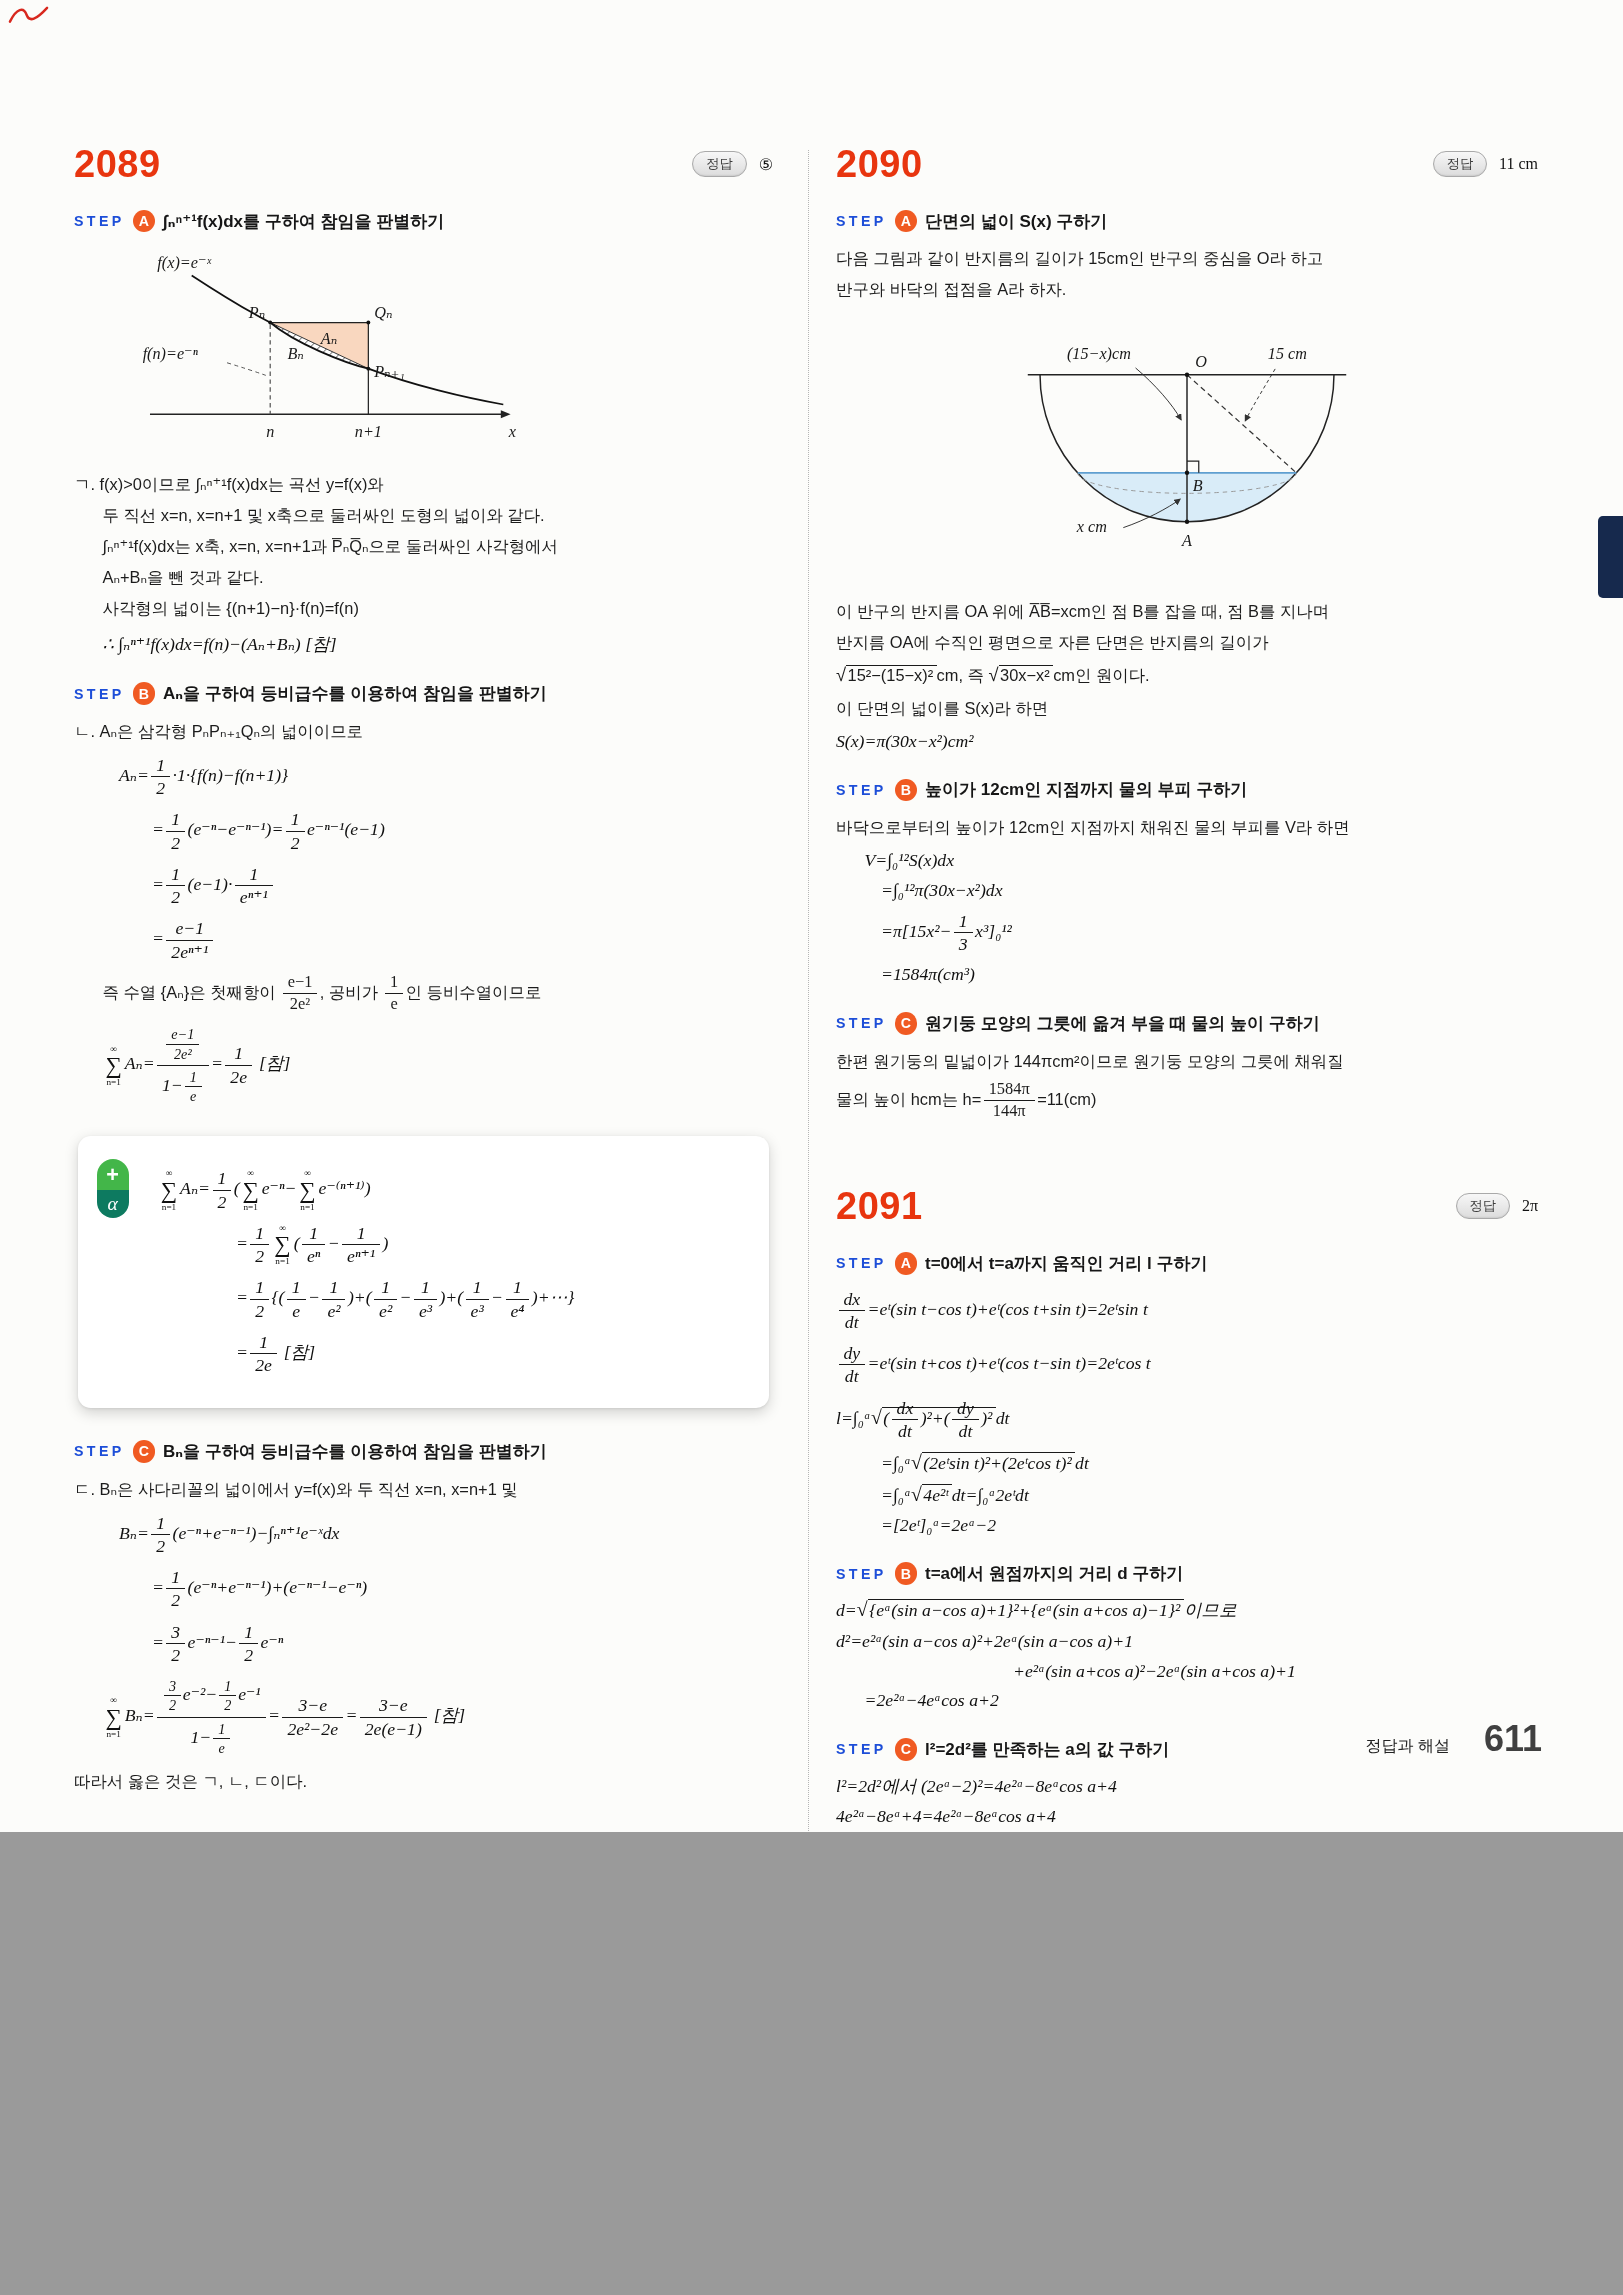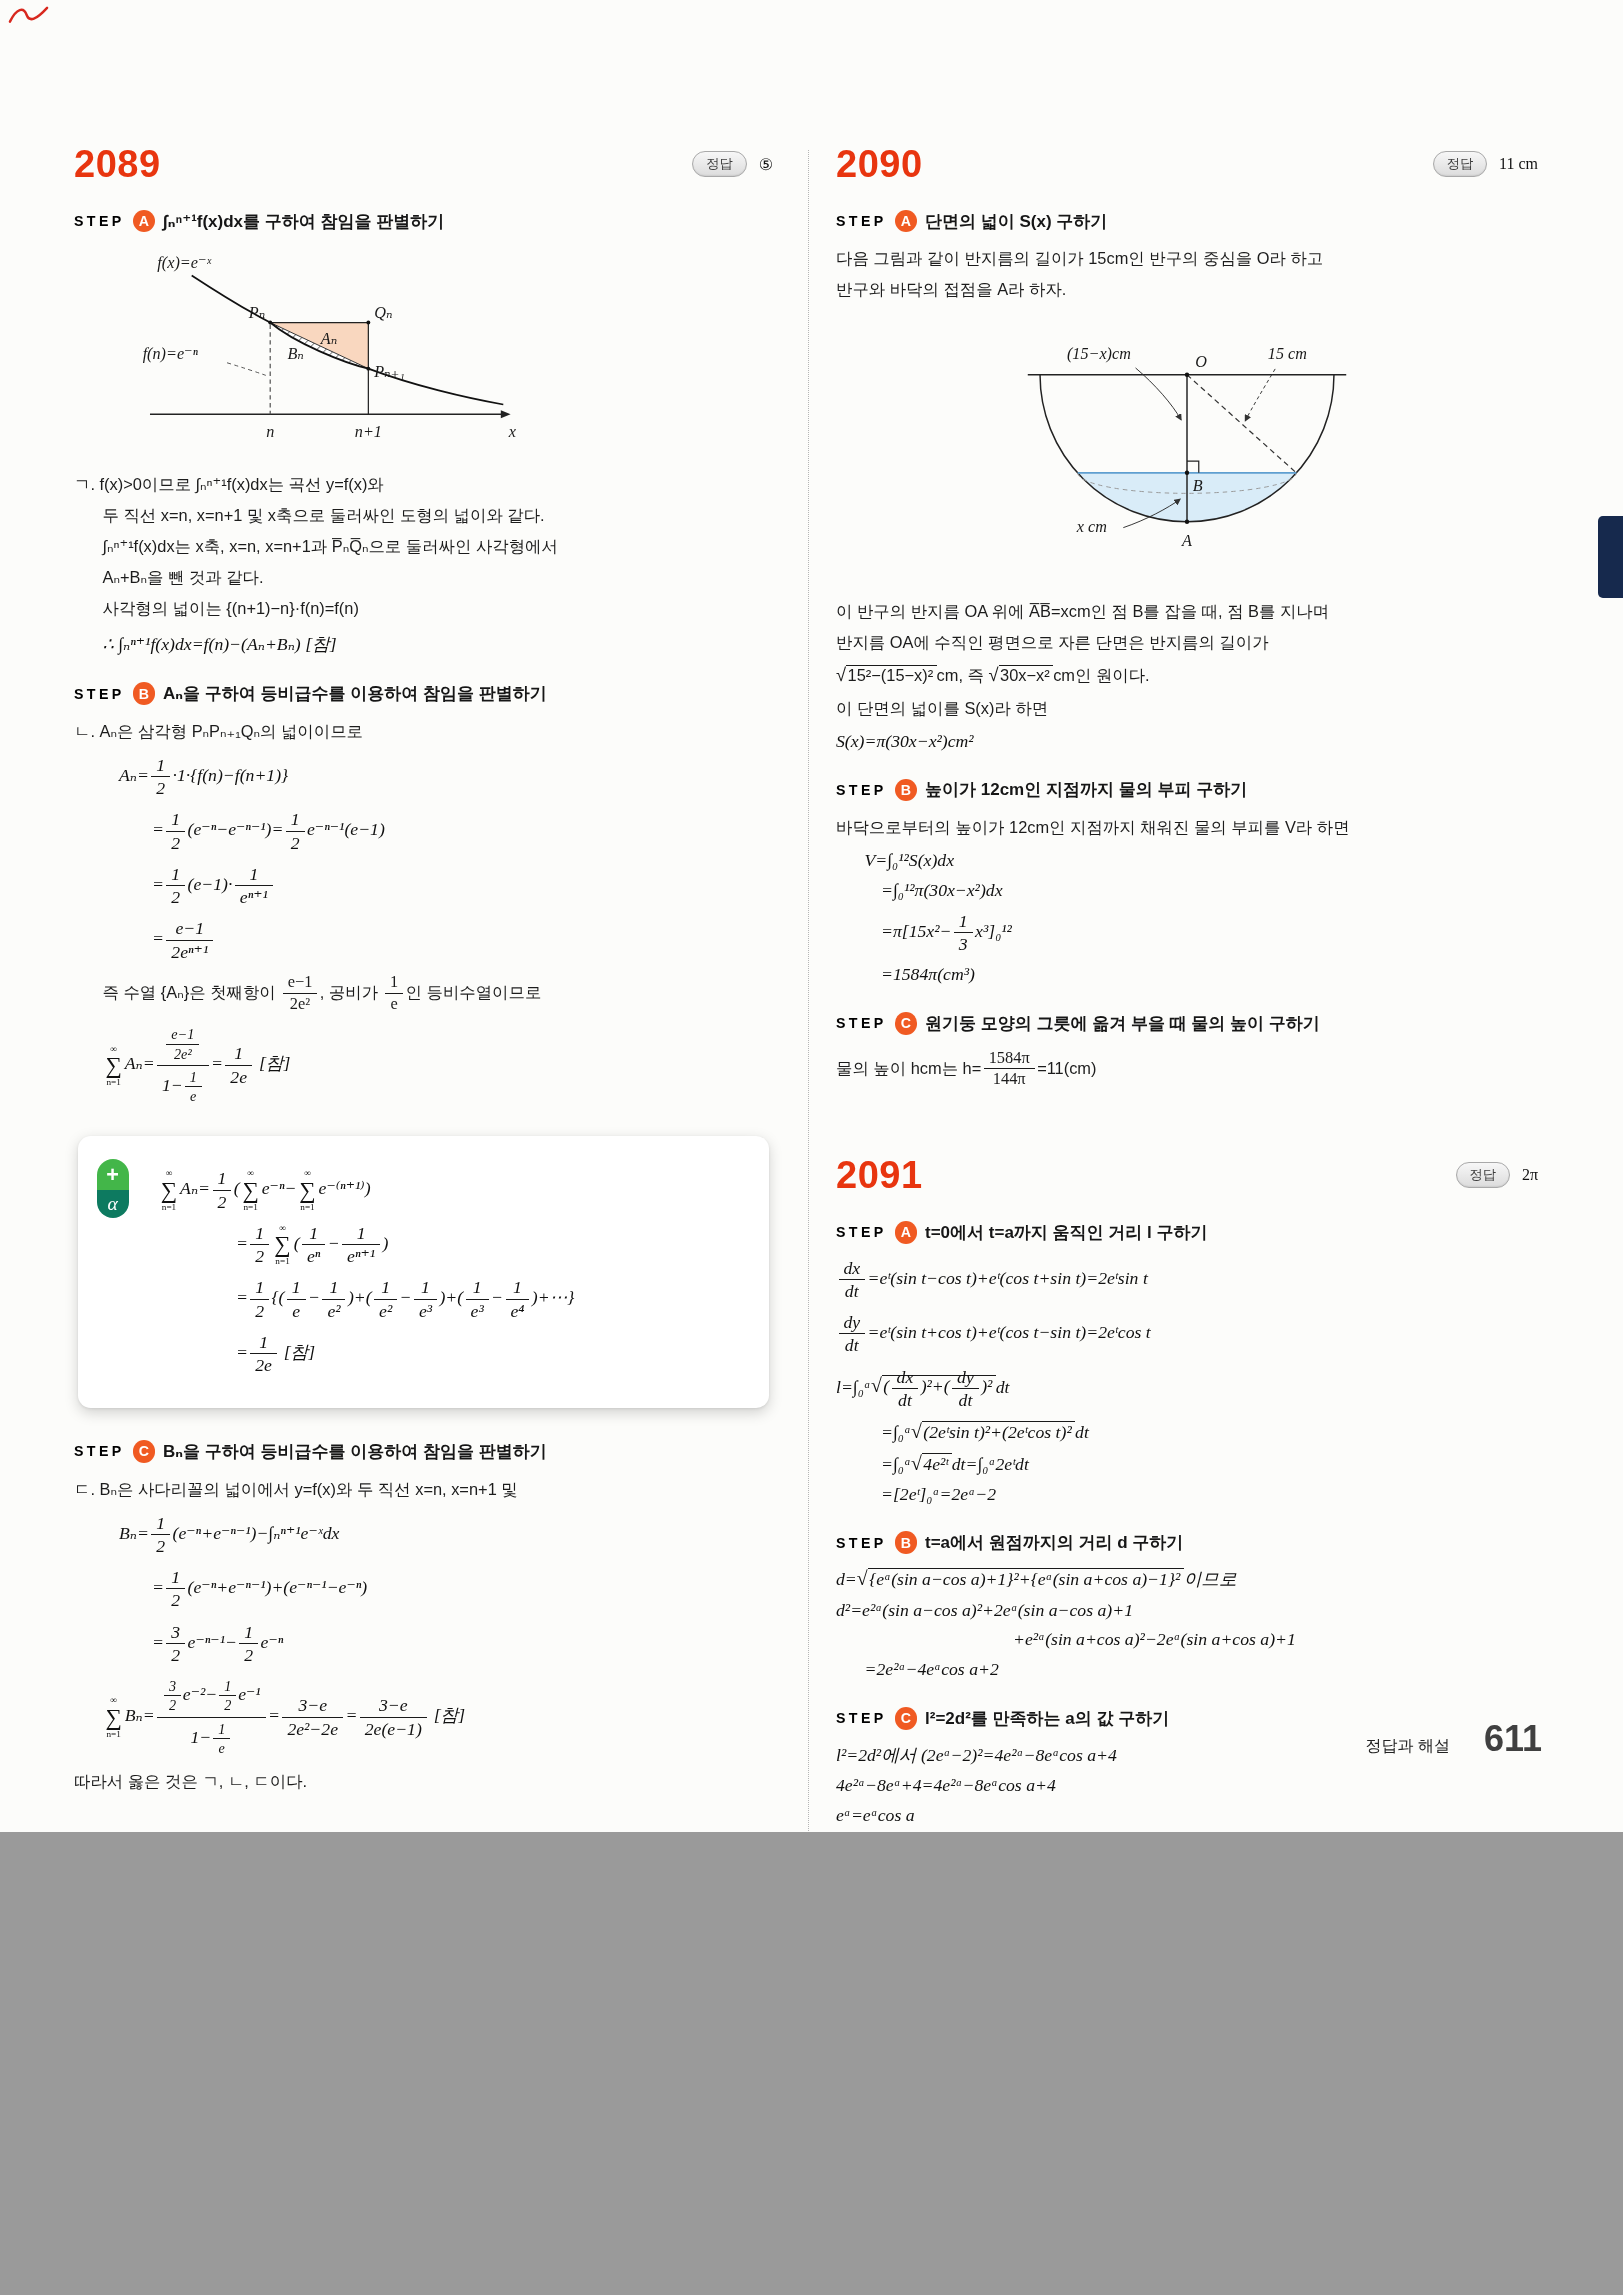--- a/index.html
+++ b/index.html
@@ -11,21 +11,21 @@
   .divider{position:absolute;left:808px;top:150px;height:1973px;border-left:1.5px dotted #b5b5b5;}
 
   .phead{display:flex;justify-content:space-between;align-items:center;margin:0 0 12.8px 0;}
   .pnum{font-size:38px;font-weight:800;color:#e8350f;letter-spacing:0.5px;line-height:1;}
   .ans{display:flex;align-items:center;gap:12px;}
   .chip{background:linear-gradient(180deg,#f7f7f7,#dcdcdc);border:1px solid #a9a9a9;border-radius:490px;
         padding:2.9px 12.8px;font-size:13.3px;color:#3c3c3c;box-shadow:inset 0 -1px 1.5px rgba(0,0,0,.08);}
   .aval{font-size:16px;color:#111;font-family:"Liberation Serif","DejaVu Serif",serif;}
 
   .step{display:flex;align-items:center;gap:7.9px;margin:26.5px 0 12.8px 0;}
-  .sword{color:#000000;font-weight:700;font-size:14.2px;letter-spacing:3.4px;}
+  .sword{color:#1d4ed8;font-weight:700;font-size:14.2px;letter-spacing:3.4px;}
   .scircle{width:22.6px;height:22.6px;border-radius:50%;background:#f05a22;color:#fff;font-weight:800;
            font-size:14.2px;display:flex;align-items:center;justify-content:center;flex:0 0 auto;}
   .stitle{font-weight:700;font-size:17px;color:#161616;}
 
   .txt{font-size:16.4px;color:#1c1c1c;line-height:1.66;margin:3.9px 0;}
   .eq{font-family:"Liberation Serif","DejaVu Serif",serif;font-style:italic;font-size:17.7px;color:#101010;margin:8.8px 0;}
   .in1{padding-left:28.5px;} .in2{padding-left:45px;} .in3{padding-left:78px;} .inplus{padding-left:177px;}
 
   
   .fr{display:inline-flex;flex-direction:column;text-align:center;vertical-align:middle;margin:0 2.5px;
@@ -360,20 +360,21 @@
             <span class="fd">3</span>
           </span>x³]₀¹²</div>
       <div class="eq in2">=1584π(cm³)</div>
 
       <div class="step">
         <span class="sword">STEP</span>
         <span class="scircle">C</span>
         <span class="stitle">원기둥 모양의 그릇에 옮겨 부을 때 물의 높이 구하기</span>
       </div>
 
+      <div class="txt">한편 원기둥의 밑넓이가 144πcm²이므로 원기둥 모양의 그릇에 채워질</div>
       <div class="txt">물의 높이 hcm는 h=<span class="fr">
             <span class="fn">1584π</span>
             <span class="fd">144π</span>
           </span>=11(cm)</div>
     </section>
 
     <section style="margin-top:66px;">
       <div class="phead">
         <span class="pnum">2091</span>
         <span class="ans">

